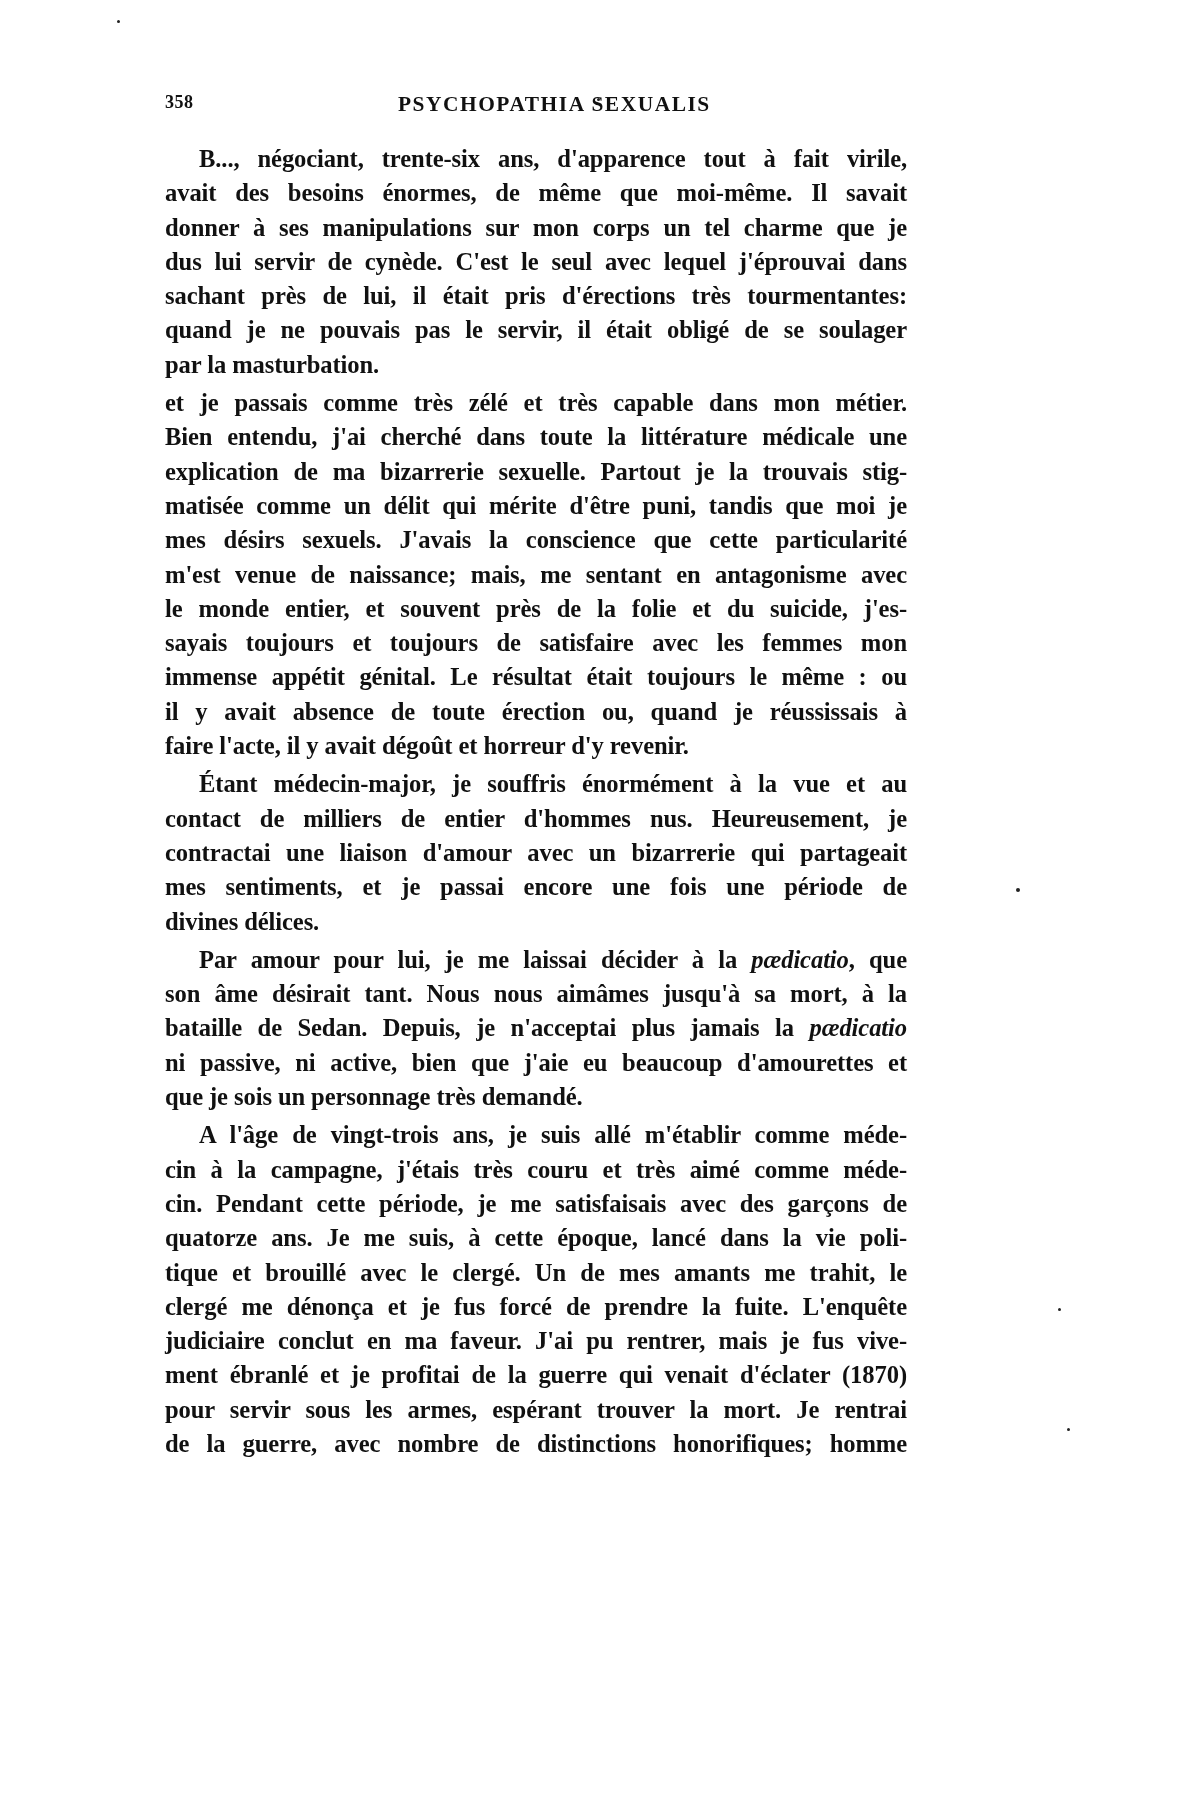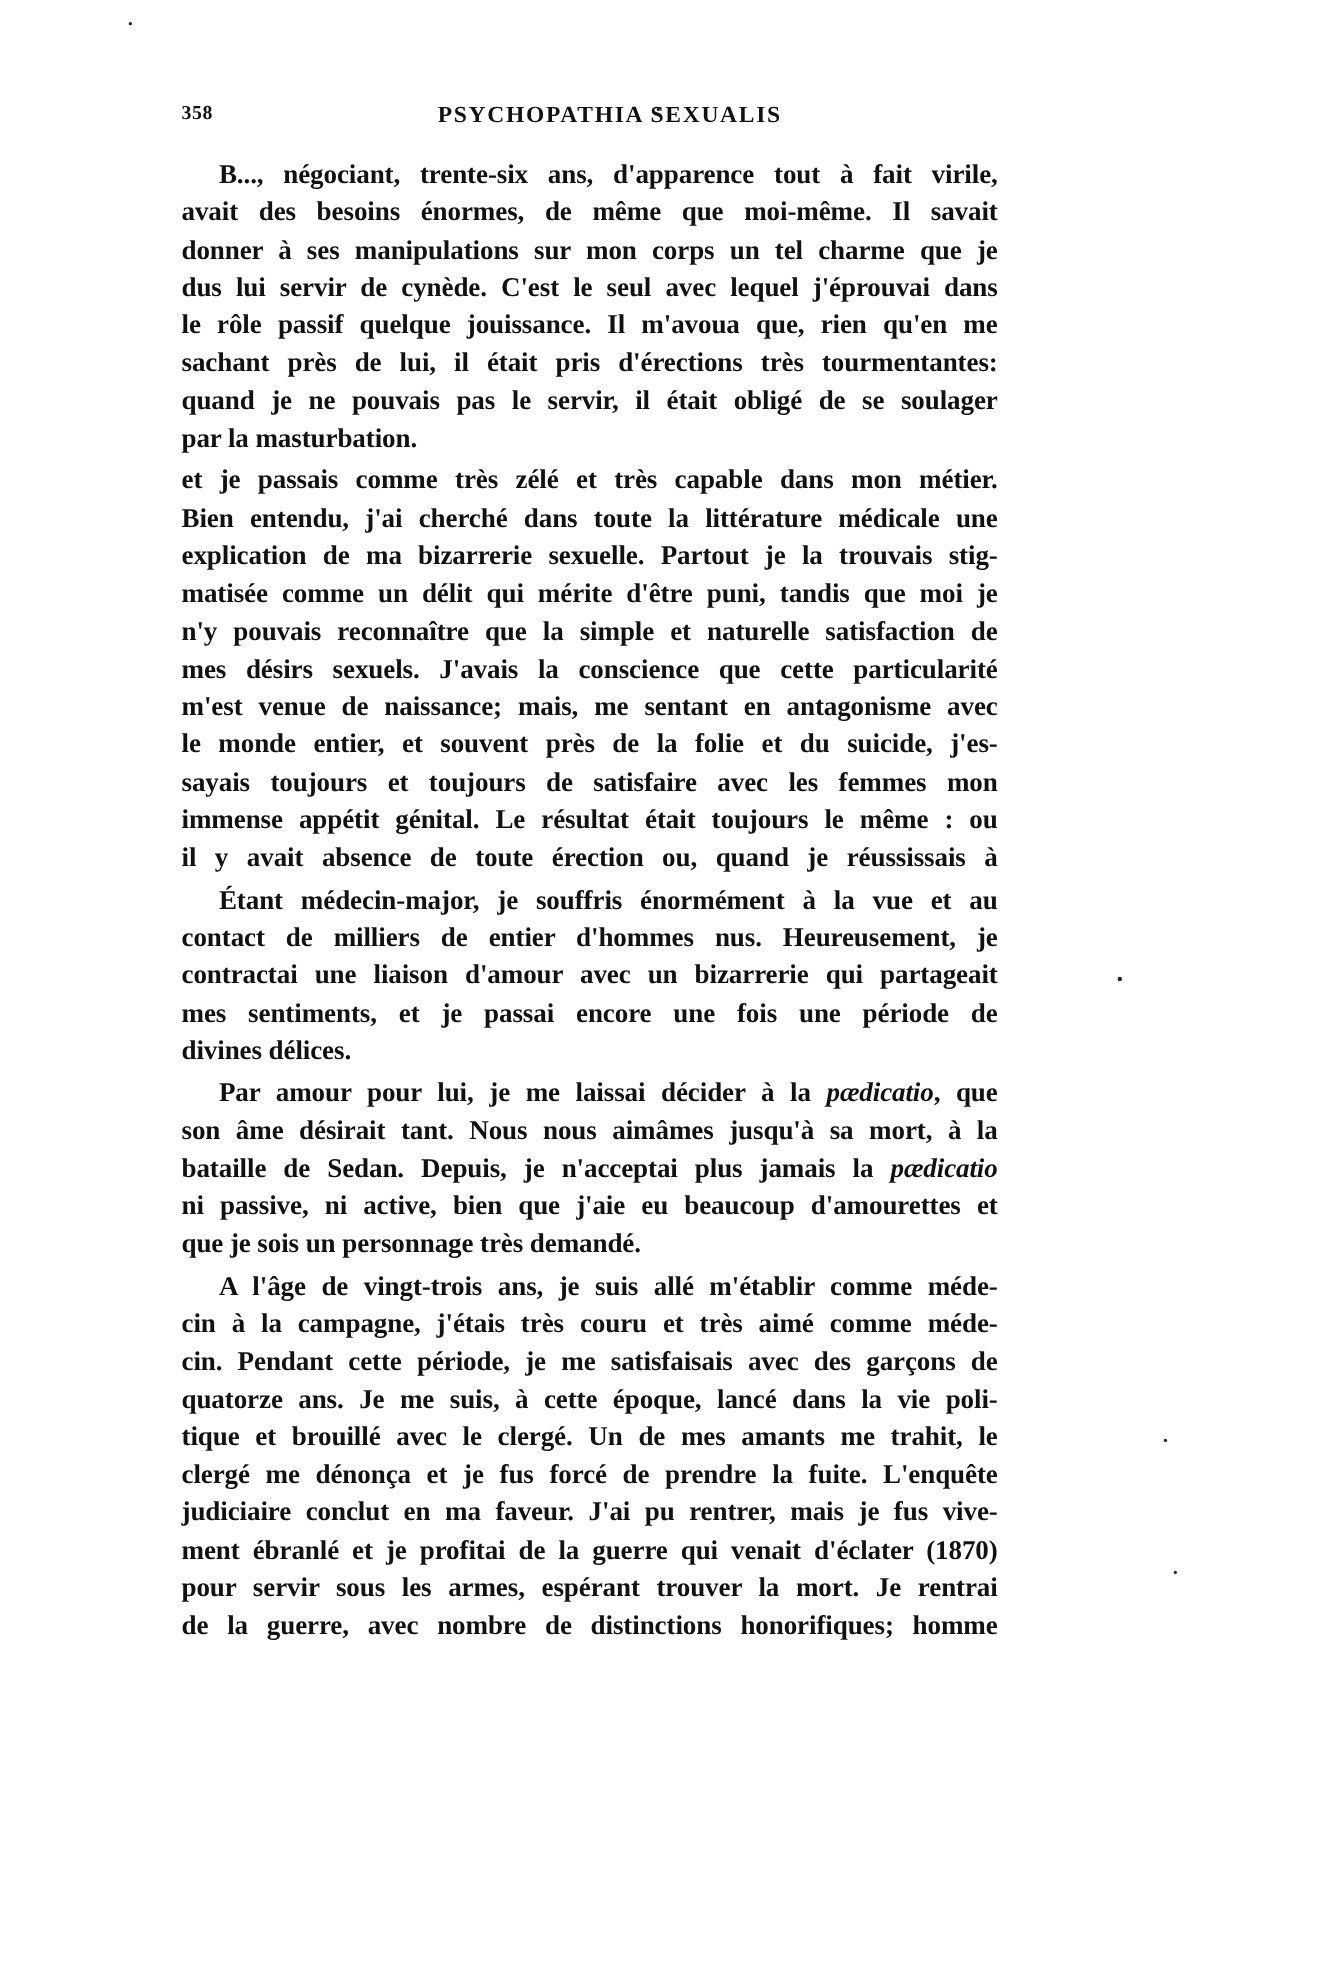--- a/index.html
+++ b/index.html
@@ -31,37 +31,36 @@
   <div class="running-head">
     <span class="page-number">358</span>
     <span class="running-title">PSYCHOPATHIA SEXUALIS</span>
   </div>
   <div class="body-text" id="body-text">
       <div class="para">
         <span class="line indent">B..., négociant, trente-six ans, d'apparence tout à fait virile,</span>
         <span class="line">avait des besoins énormes, de même que moi-même. Il savait</span>
         <span class="line">donner à ses manipulations sur mon corps un tel charme que je</span>
         <span class="line">dus lui servir de cynède. C'est le seul avec lequel j'éprouvai dans</span>
-        <span class="line">le rôle passif quelque jouissance. Il m'avoua que, rien qu'en me</span>
         <span class="line">sachant près de lui, il était pris d'érections très tourmentantes:</span>
         <span class="line">quand je ne pouvais pas le servir, il était obligé de se soulager</span>
         <span class="line last">par la masturbation.</span>
       </div>
       <div class="para">
         <span class="line">et je passais comme très zélé et très capable dans mon métier.</span>
         <span class="line">Bien entendu, j'ai cherché dans toute la littérature médicale une</span>
         <span class="line">explication de ma bizarrerie sexuelle. Partout je la trouvais stig-</span>
         <span class="line">matisée comme un délit qui mérite d'être puni, tandis que moi je</span>
-        <span class="line">n'y pouvais reconnaître que la simple et naturelle satisfaction de</span>
         <span class="line">mes désirs sexuels. J'avais la conscience que cette particularité</span>
         <span class="line">m'est venue de naissance; mais, me sentant en antagonisme avec</span>
         <span class="line">le monde entier, et souvent près de la folie et du suicide, j'es-</span>
         <span class="line">sayais toujours et toujours de satisfaire avec les femmes mon</span>
         <span class="line">immense appétit génital. Le résultat était toujours le même : ou</span>
         <span class="line">il y avait absence de toute érection ou, quand je réussissais à</span>
+        <span class="line last">faire l'acte, il y avait dégoût et horreur d'y revenir.</span>
       </div>
       <div class="para">
         <span class="line indent">Étant médecin-major, je souffris énormément à la vue et au</span>
         <span class="line">contact de milliers de entier d'hommes nus. Heureusement, je</span>
         <span class="line">contractai une liaison d'amour avec un bizarrerie qui partageait</span>
         <span class="line">mes sentiments, et je passai encore une fois une période de</span>
         <span class="line last">divines délices.</span>
       </div>
       <div class="para">
         <span class="line indent"><span>Par amour pour lui, je me laissai décider à la </span><em>pædicatio</em><span>, que</span></span>

